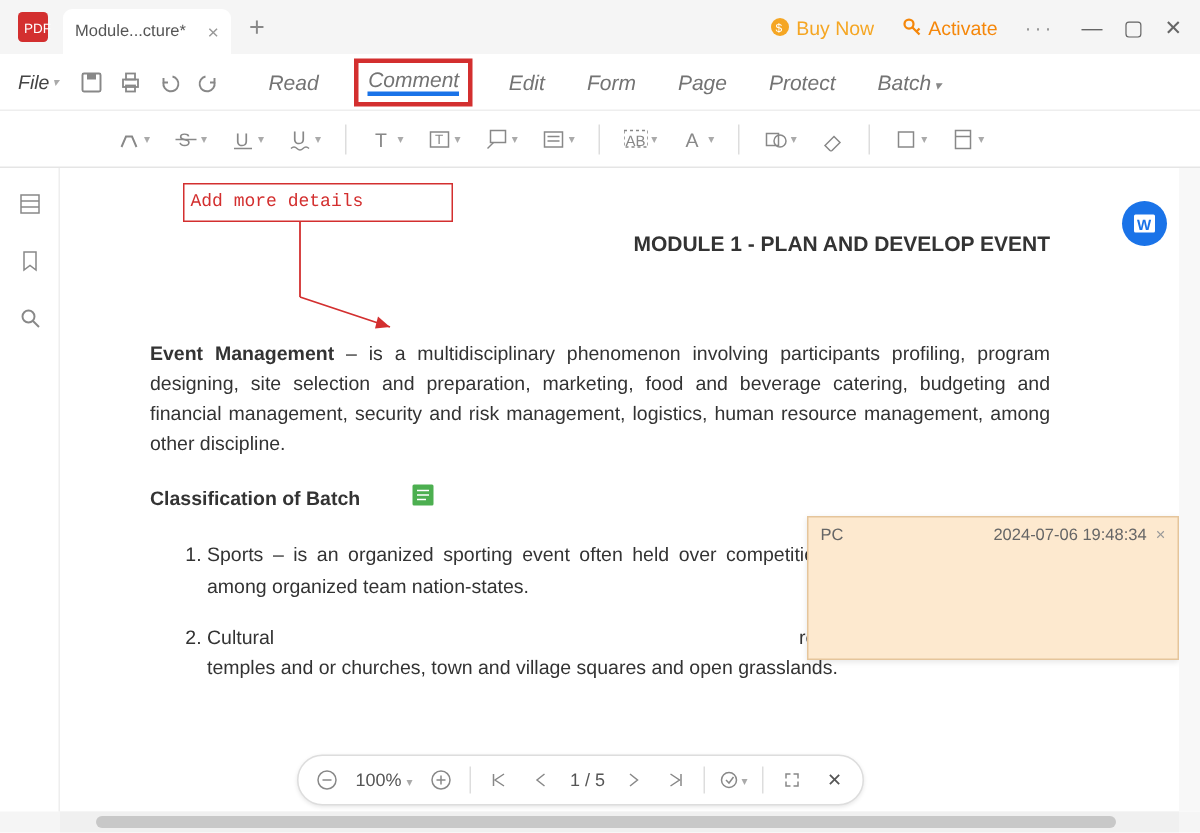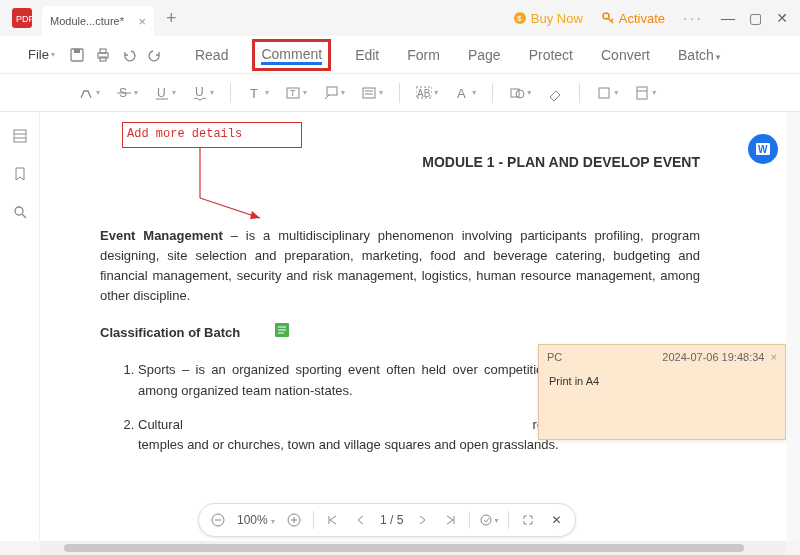--- a/index.html
+++ b/index.html
@@ -12,21 +12,21 @@
 .tab-close { font-size: 13px; color: #999; }
 .newtab { margin-left: 12px; font-size: 18px; color: #888; }
 .title-right { margin-left: auto; display: flex; align-items: center; gap: 18px; padding-right: 12px; }
 .buynow { color: #f5a623; font-size: 13px; display: flex; align-items: center; gap: 4px; }
 .activate { color: #f5870a; font-size: 13px; display: flex; align-items: center; gap: 4px; }
 .dots { color: #999; font-size: 14px; letter-spacing: 2px; }
 .win-btns { display: flex; gap: 14px; color: #666; }
 .win-btns span { font-size: 14px; }
 
 
-.menubar { height: 38px; background: #fff; display: flex; align-items: center; padding-left: 20px; border-bottom: 1px solid #eee; }
+.menubar { height: 38px; background: #fff; display: flex; align-items: center; padding-left: 4px; border-bottom: 1px solid #eee; font-style: italic; }
 .filemenu { font-size: 13px; color: #444; padding: 0 8px; display: flex; align-items: center; gap: 2px; }
 .qat { display: flex; gap: 10px; margin-left: 6px; }
 .qat-icon { width: 16px; height: 16px; color: #888; }
 .ribbon-tabs { display: flex; margin-left: 28px; gap: 20px; }
 .ribbon-tab { font-size: 14px; color: #737373; padding: 8px 4px; }
 .ribbon-tab.active { border-bottom: 3px solid #1a73e8; }
 .comment-hl { border: 3px solid #d32f2f; padding: 3px 6px; }
 .batch-dd::after { content: "▾"; font-size: 9px; margin-left: 2px; color: #888; }
 
 
@@ -131,21 +131,20 @@
         <path d="M12 5 L12 8 L9 8" fill="none" stroke="#888" stroke-width="1.3"></path>
       </svg>
   </div>
   <div class="ribbon-tabs">
     <span class="ribbon-tab">Read</span>
     <span class="comment-hl"><span class="ribbon-tab active" style="padding:0">Comment</span></span>
     <span class="ribbon-tab">Edit</span>
     <span class="ribbon-tab">Form</span>
     <span class="ribbon-tab">Page</span>
     <span class="ribbon-tab">Protect</span>
-    <span class="ribbon-tab">Convert</span>
     <span class="ribbon-tab batch-dd">Batch</span>
   </div>
 </div>
 
 <div class="toolbar">
   <span class="tool">
       <svg width="16" height="16" viewBox="0 0 16 16">
         <path d="M3 13 L6 6 L10 6 L13 13" fill="none" stroke="#888" stroke-width="1.3"></path>
       </svg>
       <span class="tool-caret">▾</span>
@@ -293,21 +292,20 @@
 </div>
 
 <div class="sticky">
   <div class="sticky-head">
     <span>PC</span>
     <span>
       <span>2024-07-06 19:48:34</span>
       &nbsp;<span class="sticky-close">×</span>
     </span>
   </div>
-  <div class="sticky-body">Print in A4</div>
 </div>
 
 <div class="pagectrl">
   <span class="pc-btn">
       <svg width="14" height="14">
         <circle cx="7" cy="7" r="6" fill="none" stroke="#888"></circle>
         <line x1="4" y1="7" x2="10" y2="7" stroke="#888"></line>
       </svg>
     </span>
   <span><span>100%</span> <span style="font-size:8px;color:#aaa">▾</span></span>

